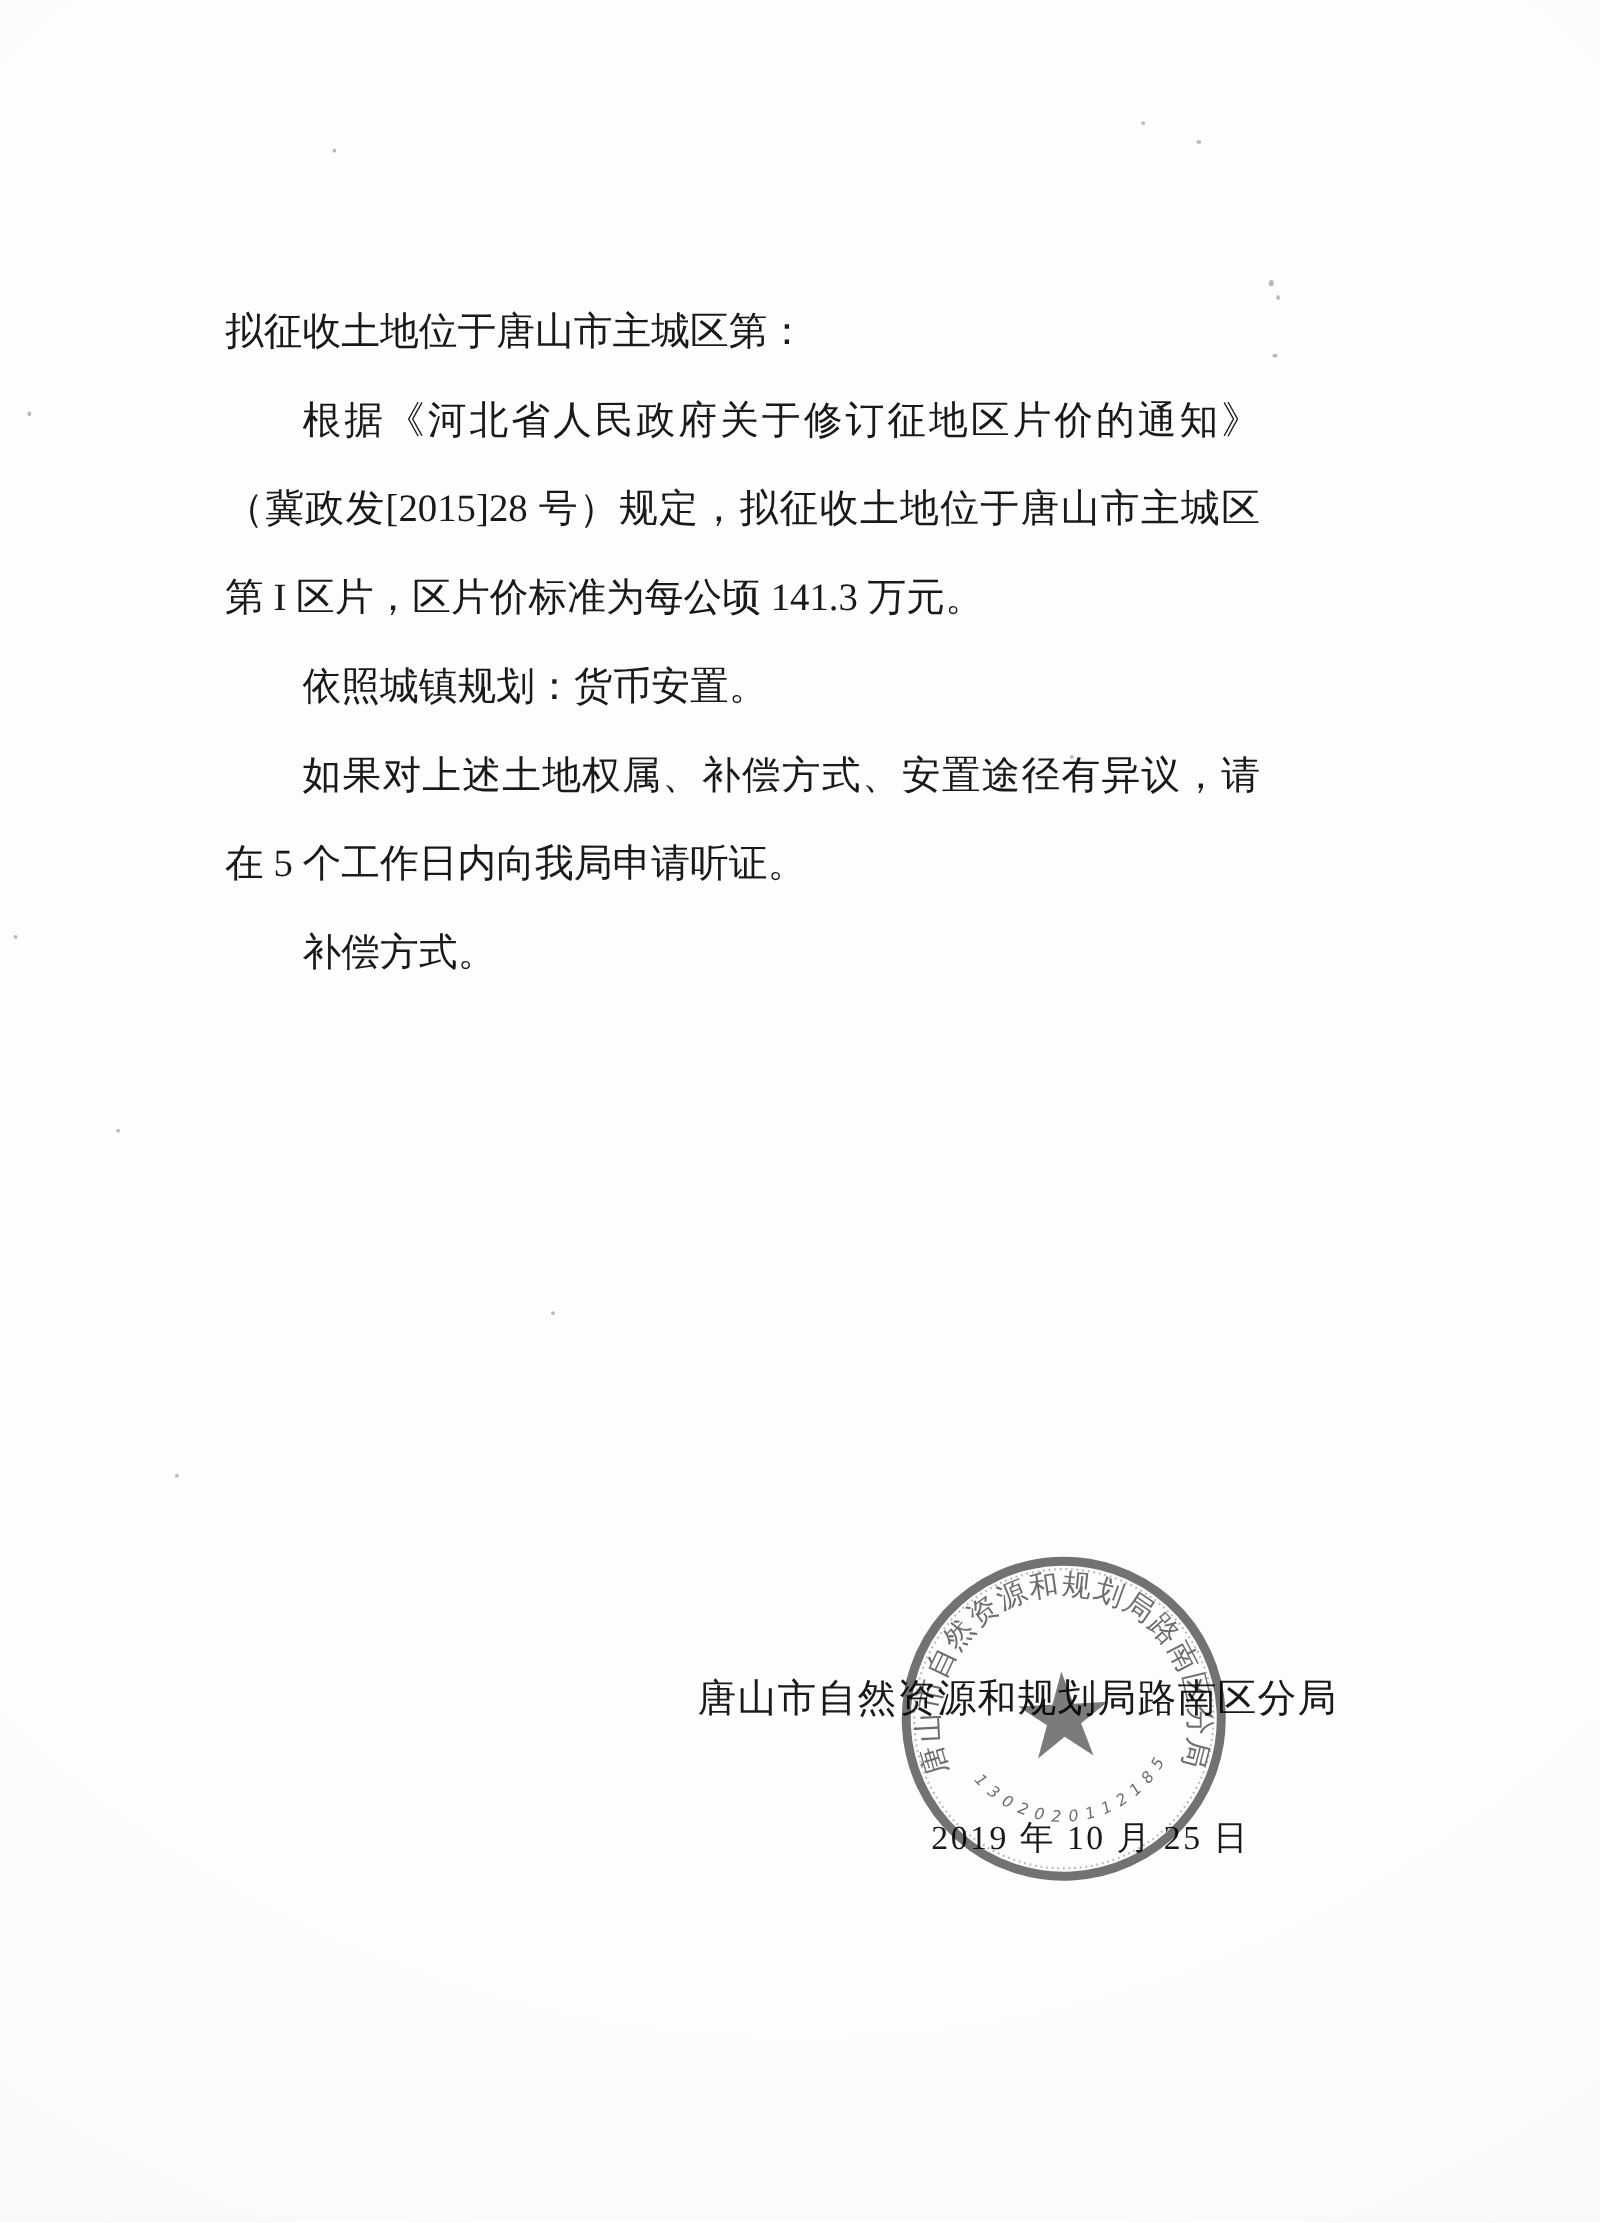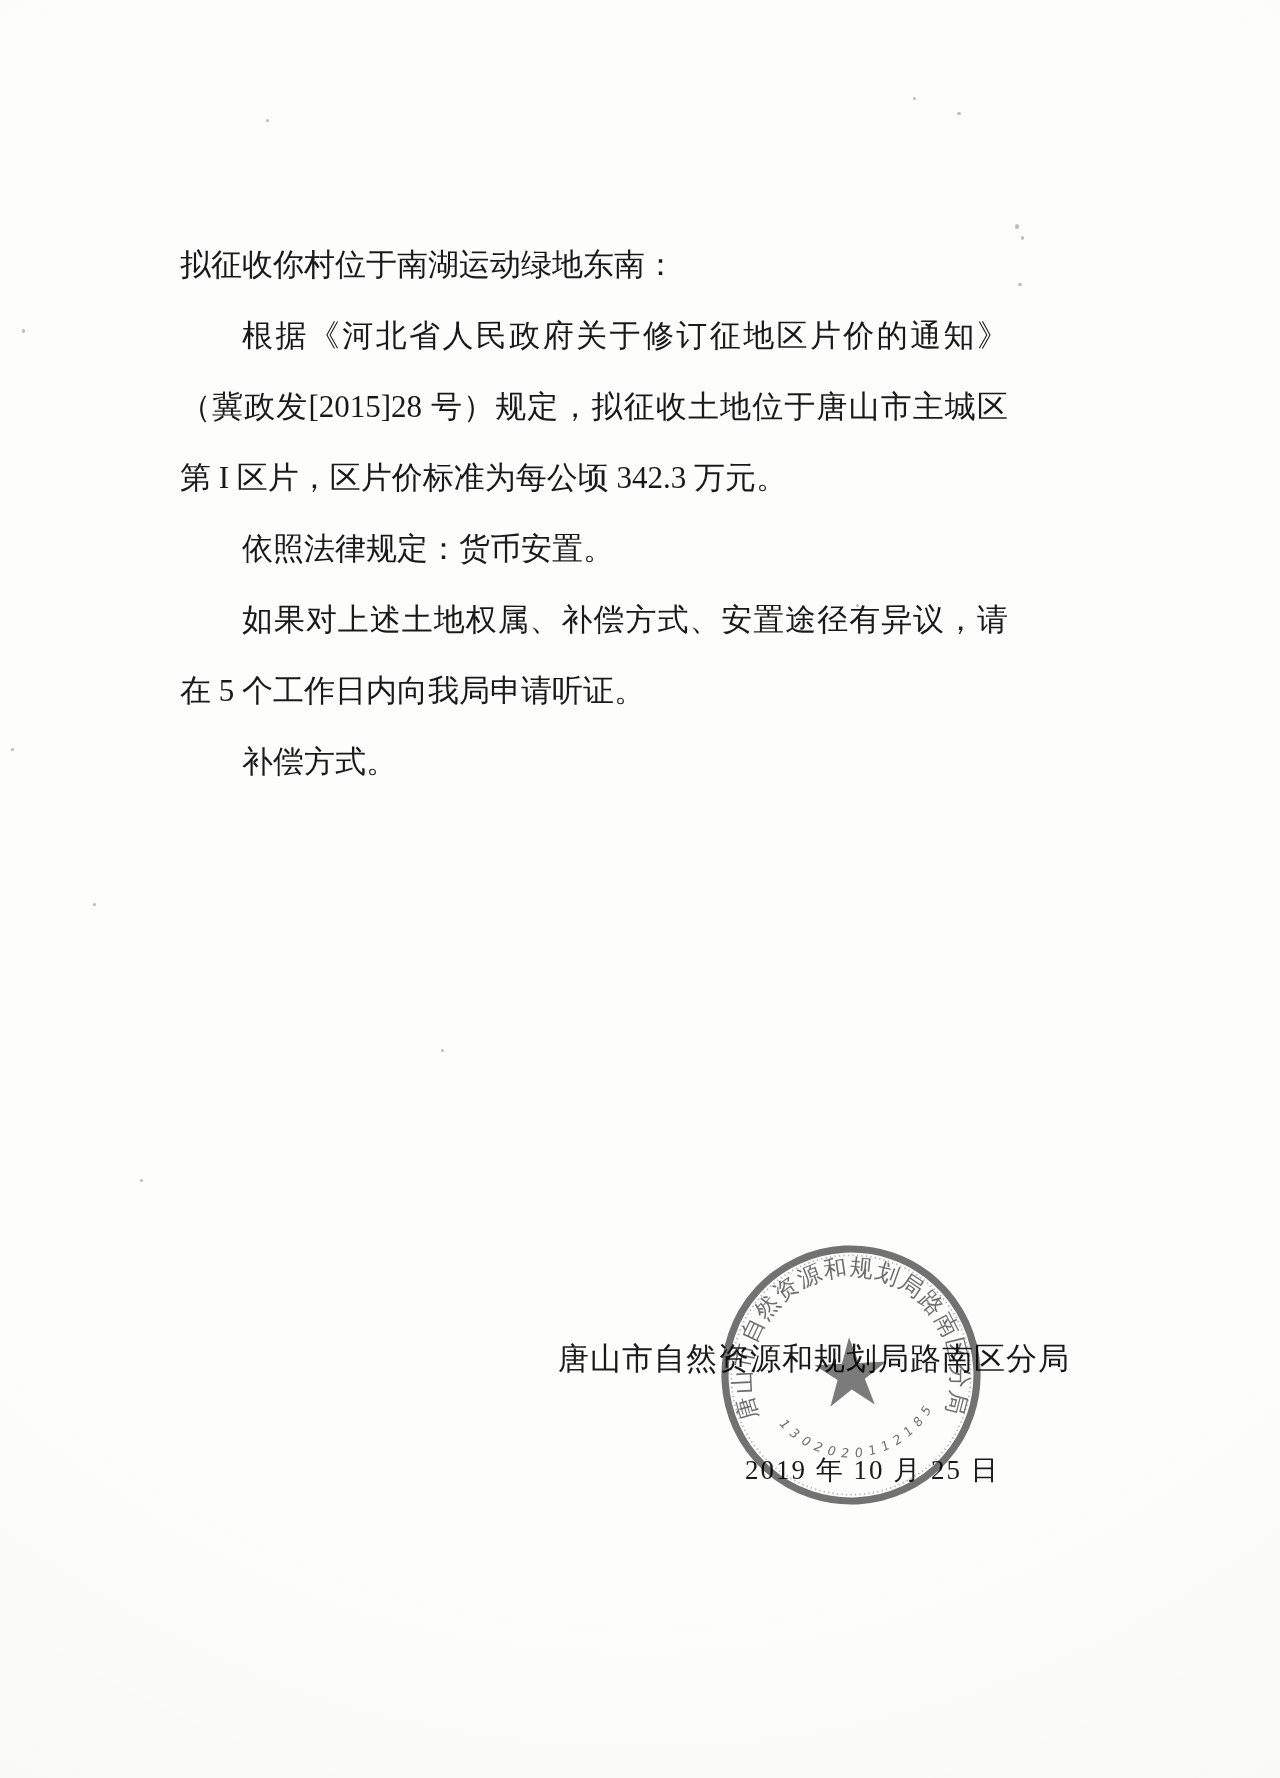--- a/index.html
+++ b/index.html
@@ -102,23 +102,23 @@
   .sp-i { width: 3px; height: 3px; top: 1049px; left: 441px; }
   .sp-j { width: 3px; height: 3px; top: 604px; left: 856px; }
 </style>
 </head>
 <body>
 
 <div class="page">
 
 
   <div class="letter-body">
-    <p class="salutation">拟征收你村位于南湖运动绿地东南：</p>
-    <p class="para">根据《河北省人民政府关于修订征地区片价的通知》（冀政发[2015]28 号）规定，拟征收土地位于唐山市主城区第 I 区片，区片价标准为每公顷 342.3 万元。</p>
-    <p class="para">依照法律规定：货币安置。</p>
+    <p class="salutation">拟征收土地位于唐山市主城区第：</p>
+    <p class="para">根据《河北省人民政府关于修订征地区片价的通知》（冀政发[2015]28 号）规定，拟征收土地位于唐山市主城区第 I 区片，区片价标准为每公顷 141.3 万元。</p>
+    <p class="para">依照城镇规划：货币安置。</p>
     <p class="para">如果对上述土地权属、补偿方式、安置途径有异议，请在 5 个工作日内向我局申请听证。</p>
     <p class="para">补偿方式。</p>
   </div>
 
   <div class="signature">唐山市自然资源和规划局路南区分局</div>
   <div class="issue-date">2019 年 10 月 25 日</div>
 
   <svg class="seal" viewBox="0 0 300 300" xmlns="http://www.w3.org/2000/svg">
 
     <circle cx="150" cy="150" r="140" fill="none" stroke="#3c3c3c" stroke-width="8" opacity="0.82"></circle>

